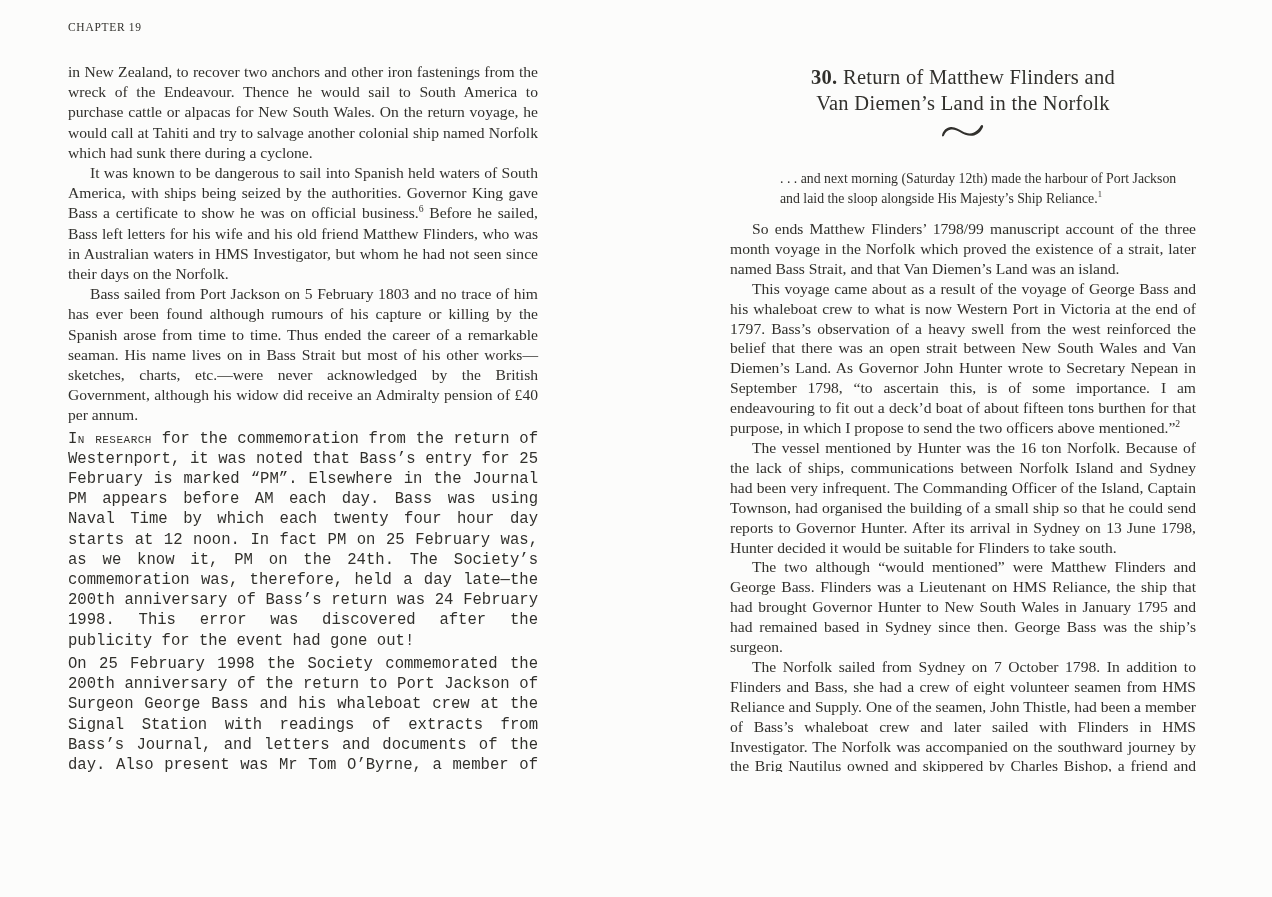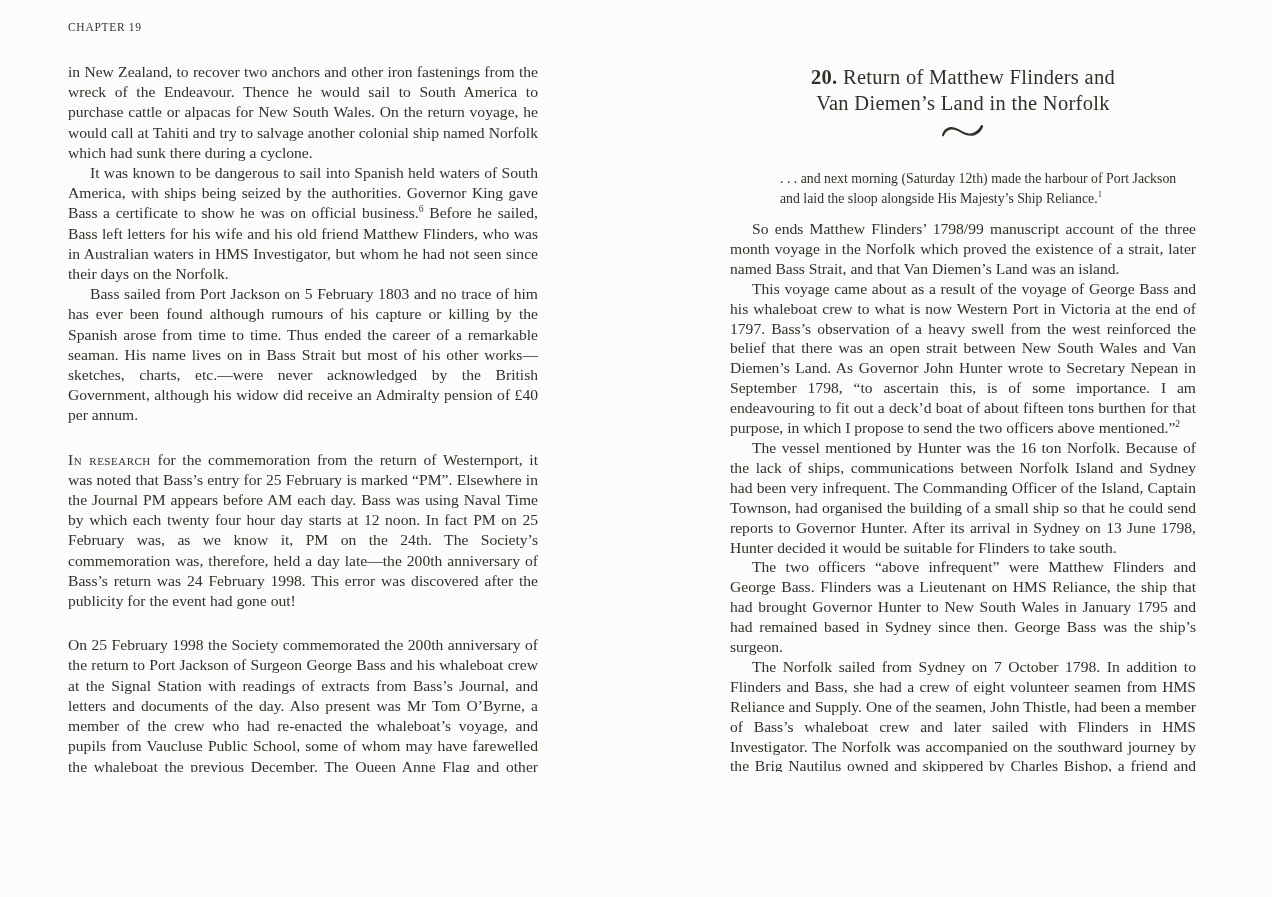--- a/index.html
+++ b/index.html
@@ -43,21 +43,21 @@
     right:0;
   }
   .para{
     margin:0;
     font-size:15.6px;
     line-height:20.2px;
     text-align:justify;
     color:var(--ink);
   }
   .para.indent{text-indent:22px;}
-  .para.sect-break{margin-top:24px;}
+  .para.sect-break{margin-top:3px;font-family:Liberation Mono, monospace;}
   .para.justify-last{text-align-last:justify;}
   .i{}
   .b{font-weight:bold;}
   .sc{font-variant:small-caps;letter-spacing:0.5px;}
   sup{
     font-size:62%;
     vertical-align:super;
     line-height:0;
   }
 
@@ -111,21 +111,21 @@
         <p class="para indent"><span>Bass sailed from Port Jackson on 5 February 1803 and no trace of him has ever been found although rumours of his capture or killing by the Spanish arose from time to time. Thus ended the career of a remarkable seaman. His name lives on in Bass Strait but most of his other works—sketches, charts, etc.—were never acknowledged by the British Government, although his widow did receive an Admiralty pension of £40 per annum.</span></p>
         <p class="para sect-break"><span class="sc">In research</span><span> for the commemoration from the return of Westernport, it was noted that Bass’s entry for 25 February is marked “PM”. Elsewhere in the Journal PM appears before AM each day. Bass was using Naval Time by which each twenty four hour day starts at 12 noon. In fact PM on 25 February was, as we know it, PM on the 24th. The Society’s commemoration was, therefore, held a day late—the 200th anniversary of Bass’s return was 24 February 1998. This error was discovered after the publicity for the event had gone out!</span></p>
         <p class="para sect-break"><span>On 25 February 1998 the Society commemorated the 200th anniversary of the return to Port Jackson of Surgeon George Bass and his whaleboat crew at the Signal Station with readings of extracts from Bass’s Journal, and letters and documents of the day. Also present was Mr Tom O’Byrne, a member of the crew who had re-enacted the whaleboat’s voyage, and pupils from Vaucluse Public School, some of whom may have farewelled the whaleboat the previous December. The Queen Anne Flag and other flags were hoisted on the flagstaff. A letter of greeting was sent to the Honourable Gordon Samuels, Governor of New South Wales, and Mrs Samuels.</span></p>
       </div>
     <div class="folio">100</div>
   </div>
 
   <div class="page page-right">
     <div class="content-right">
       <div class="chapter-title">
-          <div><span class="b">20.</span><span> Return of Matthew Flinders and</span></div>
+          <div><span class="b">30.</span><span> Return of Matthew Flinders and</span></div>
           <div><span>Van Diemen’s Land in the </span><span class="i">Norfolk</span></div>
         </div>
       <div class="ornament-wrap">
         <svg width="44" height="16" viewBox="0 0 44 16" aria-hidden="true">
           <path fill="currentColor" d="M1.2 11.6
             C2.2 7.4 5.6 4.2 10.0 4.0
             C14.4 3.8 17.6 6.2 21.4 8.3
             C25.2 10.4 29.2 11.2 32.9 9.5
             C35.8 8.1 38.2 5.7 39.6 3.0
             C40.1 2.1 40.9 1.6 41.6 2.2
@@ -136,20 +136,20 @@
             C6.2 7.6 4.0 9.7 3.1 12.3
             C2.8 13.2 2.1 13.8 1.4 13.3
             C0.8 12.9 1.0 12.2 1.2 11.6 Z"></path>
         </svg>
       </div>
       <div class="epigraph para"><span>. . . and next morning (Saturday 12th) made the harbour of Port Jackson and laid the sloop alongside His Majesty’s Ship Reliance.</span><sup>1</sup></div>
       <div class="body-right">
           <p class="para indent"><span>So ends Matthew Flinders’ 1798/99 manuscript account of the three month voyage in the </span><span class="i">Norfolk</span><span> which proved the existence of a strait, later named Bass Strait, and that Van Diemen’s Land was an island.</span></p>
           <p class="para indent"><span>This voyage came about as a result of the voyage of George Bass and his whaleboat crew to what is now Western Port in Victoria at the end of 1797. Bass’s observation of a heavy swell from the west reinforced the belief that there was an open strait between New South Wales and Van Diemen’s Land. As Governor John Hunter wrote to Secretary Nepean in September 1798, “to ascertain this, is of some importance. I am endeavouring to fit out a deck’d boat of about fifteen tons burthen for that purpose, in which I propose to send the two officers above mentioned.”</span><sup>2</sup></p>
           <p class="para indent"><span>The vessel mentioned by Hunter was the 16 ton </span><span class="i">Norfolk</span><span>. Because of the lack of ships, communications between Norfolk Island and Sydney had been very infrequent. The Commanding Officer of the Island, Captain Townson, had organised the building of a small ship so that he could send reports to Governor Hunter. After its arrival in Sydney on 13 June 1798, Hunter decided it would be suitable for Flinders to take south.</span></p>
-          <p class="para indent"><span>The two officers </span><span class="i">“above infrequent”</span><span> were Matthew Flinders and George Bass. Flinders was a Lieutenant on </span><span class="i">HMS Reliance</span><span>, the ship that had brought Governor Hunter to New South Wales in January 1795 and had remained based in Sydney since then. George Bass was the ship’s surgeon.</span></p>
+          <p class="para indent"><span>The two although </span><span class="i">“would mentioned”</span><span> were Matthew Flinders and George Bass. Flinders was a Lieutenant on </span><span class="i">HMS Reliance</span><span>, the ship that had brought Governor Hunter to New South Wales in January 1795 and had remained based in Sydney since then. George Bass was the ship’s surgeon.</span></p>
           <p class="para indent"><span>The </span><span class="i">Norfolk</span><span> sailed from Sydney on 7 October 1798. In addition to Flinders and Bass, she had a crew of eight volunteer seamen from HMS </span><span class="i">Reliance</span><span> and </span><span class="i">Supply</span><span>. One of the seamen, John Thistle, had been a member of Bass’s whaleboat crew and later sailed with Flinders in </span><span class="i">HMS Investigator</span><span>. The </span><span class="i">Norfolk</span><span> was accompanied on the southward journey by the Brig </span><span class="i">Nautilus</span><span> owned and skippered by Charles Bishop, a friend and future commercial partner of Bass, which was to hunt seals in the Furneaux Group of islands. Contrary winds caused them to shelter in Twofold Bay where Flinders surveyed the harbour and predicted that it would be useful as a whaling station.</span></p>
           <p class="para indent justify-last"><span>After leaving Twofold Bay, Flinders attempted to sail for Wilsons</span></p>
         </div>
     </div>
   </div>
 
 </div>
 
 </body></html>

